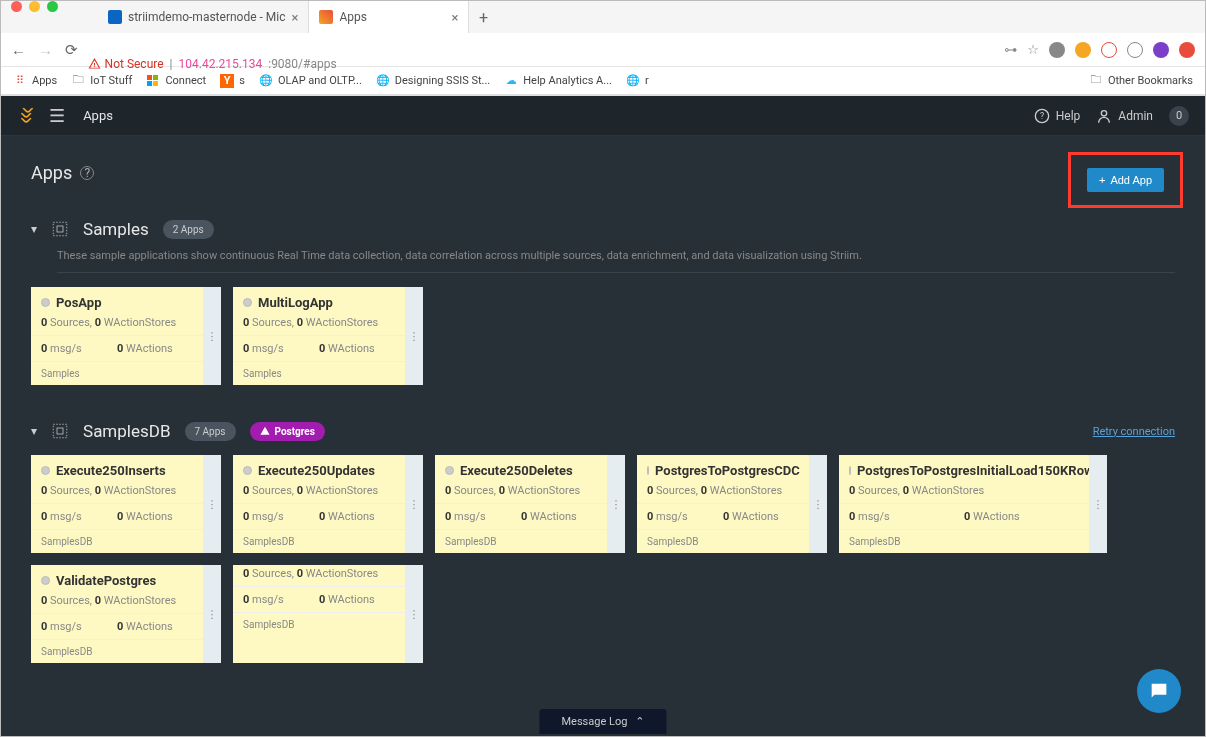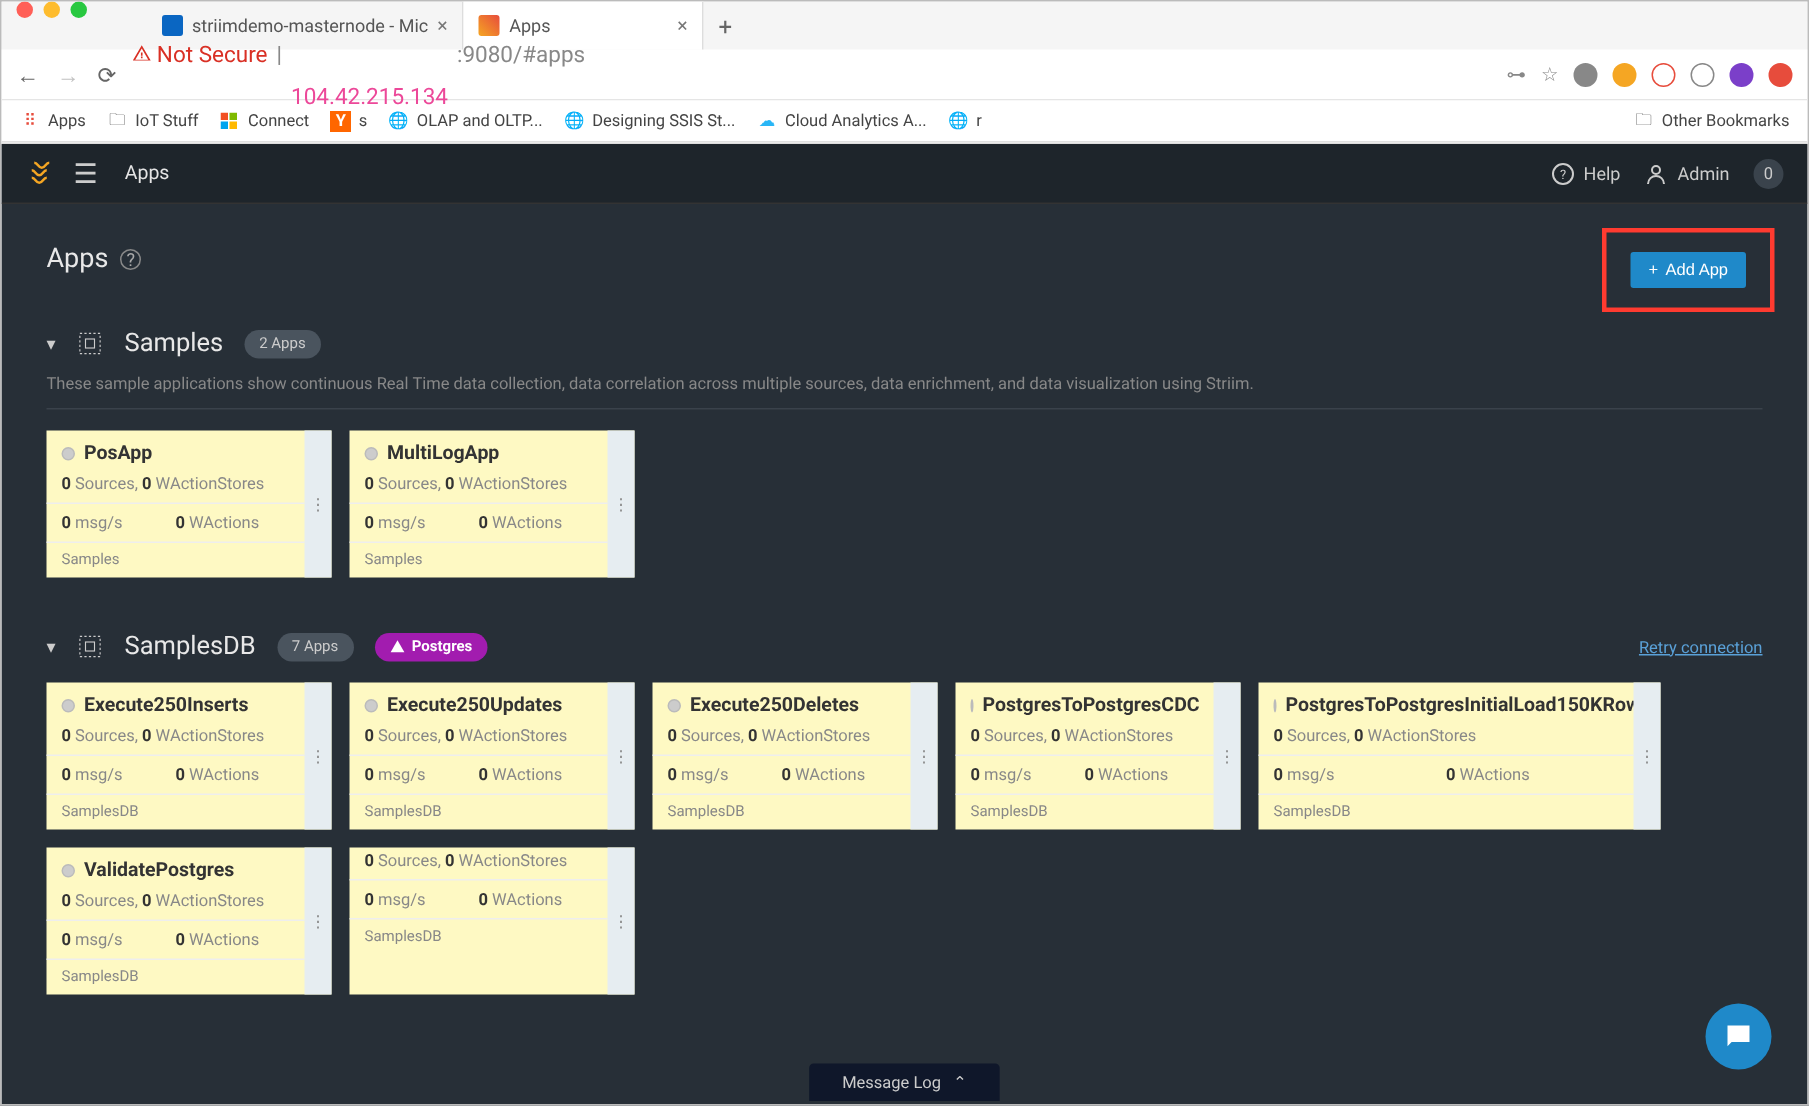--- a/index.html
+++ b/index.html
@@ -15,21 +15,21 @@
 .tl.green { background: #28c840; }
 .tabs { display: flex; }
 .tab { display: flex; align-items: center; gap: 6px; padding: 0 10px; height: 32px; min-width: 160px; border-right: 1px solid #ddd; font-size: 12px; color: #555; }
 .tab.active { background: #fff; }
 .tab .favicon { width: 14px; height: 14px; border-radius: 2px; }
 .tab .close { margin-left: auto; color: #777; font-size: 13px; }
 .newtab { width: 28px; display:flex; align-items:center; justify-content:center; color:#666; font-size:16px;}
 .addrbar { display: flex; align-items: center; height: 34px; padding: 0 10px; gap: 10px; background: #fff; border-bottom: 1px solid #e5e5e5;}
 .nav-icons { display: flex; gap: 12px; color: #666; }
 .nav-icons span { font-size: 15px; }
-.url-area { display:flex; align-items:flex-start; gap:6px; flex:1; font-size:15px;}
+.url-area { display:flex; align-items:flex-end; gap:6px; flex:1; font-size:12px;}
 .url-area .warn { color: #d93025; display:flex; align-items:center; gap:4px;}
 .url-host { color:#ec4899;margin-top:28px;}
 .url-path { color:#888;}
 .addr-right { display:flex; gap:10px; align-items:center;}
 .ext-icon { width:16px; height:16px; border-radius:50%; }
 
 .bookmarks { display:flex; align-items:center; gap:14px; height:28px; padding:0 12px; background:#fff; border-bottom:1px solid #e0e0e0; font-size:11px; color:#444;}
 .bm-item { display:flex; align-items:center; gap:5px;}
 .bm-icon { width:14px; height:14px; display:inline-flex; align-items:center; justify-content:center; font-size:11px;}
 .bm-right { margin-left:auto;}
@@ -53,21 +53,21 @@
 .add-app-highlight { border:3px solid #ff3b30; padding: 13px 16px; }
 .add-app-btn { background:#1f89c9; color:#fff; border:none; padding:6px 12px; font-size:11px; border-radius:2px; display:flex; align-items:center; gap:5px; cursor:pointer;}
 
 .group { margin-top: 36px;}
 .group-header { display:flex; align-items:center; gap:14px; }
 .chev { color:#ccc; font-size:12px;}
 .grp-icon { width:18px; height:18px; }
 .group-title { font-size:17px; color:#e8e8e8;}
 .pill { background:#4a545e; color:#ccc; font-size:10px; padding:4px 10px; border-radius:12px;}
 .pill.orange { background:#a21caf; color:#fff; display:inline-flex; gap:5px;font-weight:bold;}
-.group-desc { font-size:11px; color:#888; margin-top:10px; padding-bottom:10px; border-bottom:1px solid #3a424b;}
+.group-desc { font-size:11px; color:#888; margin-top:10px; padding-bottom:10px; border-bottom:1px solid #3a424b;margin-left:26px;}
 .group-desc a { color:#5aa1d8; text-decoration:underline;}
 .retry-link { margin-left:auto; font-size:11px; color:#5aa1d8; text-decoration:underline;}
 
 .cards { display:flex; flex-wrap:wrap; gap:12px; margin-top:14px;}
 .card { background:#fef9c3; color:#555; width:190px; position:relative; display:flex; flex-direction:column; font-size:11px;}
 .card.wide { width:268px;}
 .card-title { font-weight:bold; font-size:13px; color:#333; padding:8px 10px 4px 10px; display:flex; align-items:center; gap:6px;}
 .status-dot { width:9px; height:9px; border-radius:50%; background:#ccc; border:1px solid #bbb;}
 .card-line { padding:2px 10px 6px 10px; color:#888;}
 .card-line b { color:#333; font-weight:bold;}
@@ -162,21 +162,21 @@
     <span class="bm-item">
         <span class="bm-icon">🌐</span>
         <span>OLAP and OLTP...</span>
       </span>
     <span class="bm-item">
         <span class="bm-icon">🌐</span>
         <span>Designing SSIS St...</span>
       </span>
     <span class="bm-item">
         <span class="bm-icon" style="color:#29b6f6">☁</span>
-        <span>Cloud Analytics A...</span>
+        <span>Help Analytics A...</span>
       </span>
     <span class="bm-item">
         <span class="bm-icon">🌐</span>
         <span>r</span>
       </span>
     <span class="bm-item bm-right">
         <span class="bm-icon">🗀</span>
         <span>Other Bookmarks</span>
       </span>
   </div>

